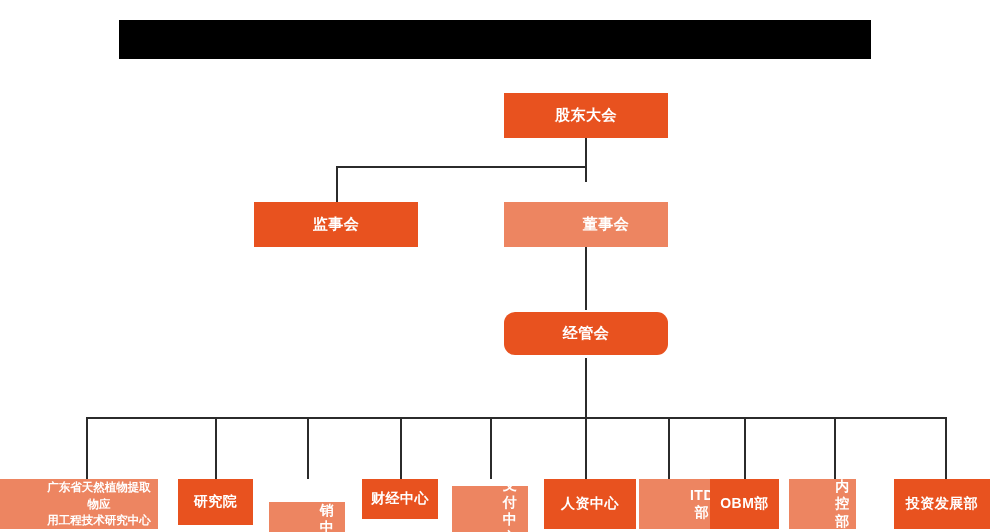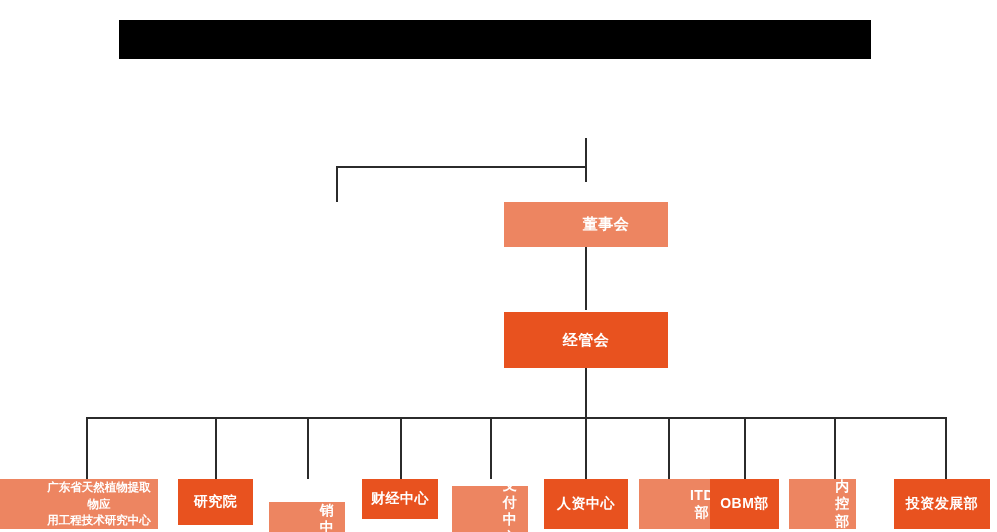--- a/index.html
+++ b/index.html
@@ -89,27 +89,33 @@
   <div class="line line-v" style="left:215px; top:417px; height:62px;"></div>
   <div class="line line-v" style="left:307px; top:417px; height:62px;"></div>
   <div class="line line-v" style="left:400px; top:417px; height:62px;"></div>
   <div class="line line-v" style="left:490px; top:417px; height:62px;"></div>
   <div class="line line-v" style="left:585px; top:417px; height:62px;"></div>
   <div class="line line-v" style="left:668px; top:417px; height:62px;"></div>
   <div class="line line-v" style="left:744px; top:417px; height:62px;"></div>
   <div class="line line-v" style="left:834px; top:417px; height:62px;"></div>
   <div class="line line-v" style="left:945px; top:417px; height:62px;"></div>
 
+  <div class="node node-strong tier1" style="left:504px; top:93px; width:164px; height:45px;">
+    <span class="node-label">股东大会</span>
+  </div>
 
+  <div class="node node-strong tier2" style="left:254px; top:202px; width:164px; height:45px;">
+    <span class="node-label">监事会</span>
+  </div>
 
   <div class="node node-light tier2" style="left:504px; top:202px; width:164px; height:45px;">
     <span class="node-label">董事会</span>
   </div>
 
-  <div class="node node-strong tier3" style="left:504px; top:312px; width:164px; height:56px;">
+  <div class="node node-strong tier3" style="left:504px; top:312px; width:164px; height:43px;border-radius:11px;">
     <span class="node-label">经管会</span>
   </div>
 
   <div class="node node-light tier4 compact" style="left:0px; top:479px; width:158px; height:50px;">
     <span class="node-label">广东省天然植物提取物应
 用工程技术研究中心</span>
   </div>
 
   <div class="node node-strong tier4" style="left:178px; top:479px; width:75px; height:46px;">
     <span class="node-label">研究院</span>
@@ -120,21 +126,21 @@
   </div>
 
   <div class="node node-strong tier4" style="left:362px; top:479px; width:76px; height:40px;">
     <span class="node-label">财经中心</span>
   </div>
 
   <div class="node node-light tier4" style="left:452px; top:479px; width:76px; height:50px;margin-top:7px;">
     <span class="node-label">交付中心</span>
   </div>
 
-  <div class="node node-strong tier4" style="left:544px; top:479px; width:84px; height:50px;">
+  <div class="node node-strong tier4" style="left:544px; top:479px; width:92px; height:50px;">
     <span class="node-label">人资中心</span>
   </div>
 
   <div class="node node-light tier4" style="left:639px; top:479px; width:86px; height:50px;">
     <span class="node-label">ITD部</span>
   </div>
 
   <div class="node node-strong tier4" style="left:710px; top:479px; width:69px; height:50px;">
     <span class="node-label">OBM部</span>
   </div>

